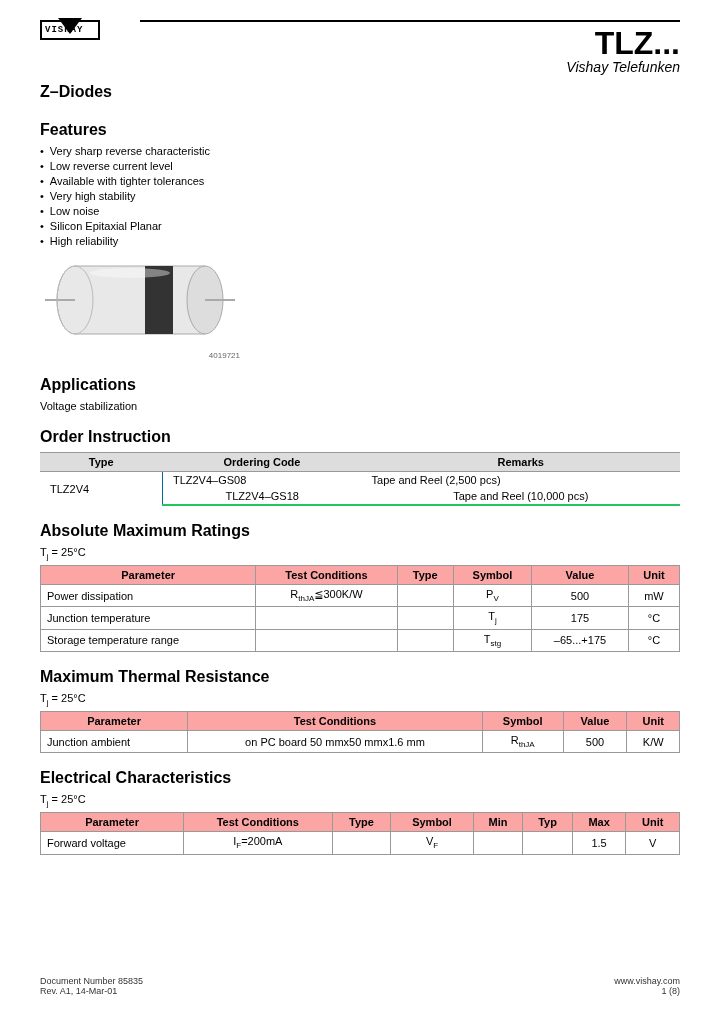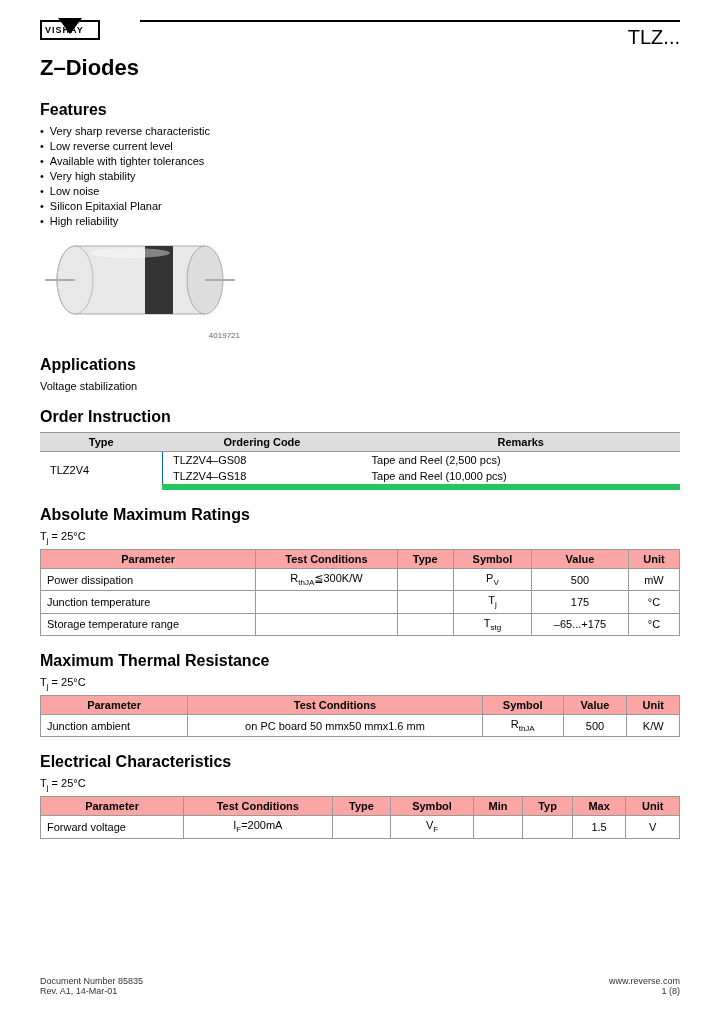--- a/index.html
+++ b/index.html
@@ -27,20 +27,21 @@
       align-items: flex-start;
     }
     .logo-box {
       width: 60px;
       height: 20px;
       border: 2px solid #000;
       display: flex;
       align-items: center;
       justify-content: center;
       position: relative;
+      font-family: Liberation Mono, monospace;
     }
     .logo-text {
       font-size: 9px;
       font-weight: bold;
       letter-spacing: 1px;
       position: absolute;
       top: 3px;
       left: 3px;
     }
     .logo-triangle {
@@ -51,37 +52,37 @@
       border-top: 16px solid #000;
       position: absolute;
       bottom: 4px;
       left: 50%;
       transform: translateX(-50%);
     }
     .title-area {
       text-align: right;
     }
     .main-title {
-      font-size: 20px;
-      font-weight: normal;
+      font-size: 32px;
+      font-weight: bold;
       line-height: 1;
     }
     .subtitle {
       font-size: 14px;
       font-style: italic;
     }
     .header-line {
       border-top: 2px solid #000;
       margin-bottom: 5px;
       width: 540px;
       margin-left: auto;
     }
 
     .product-title {
-      font-size: 22px;
+      font-size: 16px;
       font-weight: bold;
       margin-top: 5px;
       margin-bottom: 20px;
     }
 
     
     .section-title {
       font-size: 16px;
       font-weight: bold;
       margin-bottom: 6px;
@@ -165,21 +166,21 @@
       text-align: center;
     }
     .order-table td {
       padding: 2px 10px;
     }
     .order-table .type-cell {
       border-right: 1px solid #0369a1;
       vertical-align: middle;
     }
     .order-table tr:first-child td { border-top: 1px solid #999; }
-    .order-table tr:last-child td { border-bottom: 6px solid #22c55e; }
+    .order-table tr:last-child td { border-bottom: 2px solid #22c55e; text-align: center; }
 
     .tj-label {
       font-size: 11px;
       margin-bottom: 4px;
     }
 
     
     sub { font-size: 8px; }
 
     
@@ -205,20 +206,21 @@
 <div class="header">
   <div class="logo-area">
     <div class="logo-box">
       <span class="logo-text">VISHAY</span>
       <div class="logo-triangle"></div>
     </div>
   </div>
   <div class="title-area">
     <div class="header-line"></div>
     <div class="main-title">TLZ...</div>
+    <div class="subtitle italic">Vishay Telefunken</div>
   </div>
 </div>
 
 <div class="product-title bold">Z–Diodes</div>
 
 <div class="section-title bold">Features</div>
 <div class="features-section">
   <ul class="features-list">
     <li>Very sharp reverse characteristic</li>
     <li>Low reverse current level</li>
@@ -370,16 +372,16 @@
     </tr>
   </tbody>
 </table>
 
 <div class="footer">
   <div class="footer-left">
     <div>Document Number 85835</div>
     <div>Rev. A1, 14-Mar-01</div>
   </div>
   <div class="footer-right">
-    <div>www.reverse.com</div>
+    <div>www.vishay.com</div>
     <div>1 (8)</div>
   </div>
 </div>
 
 </body></html>

